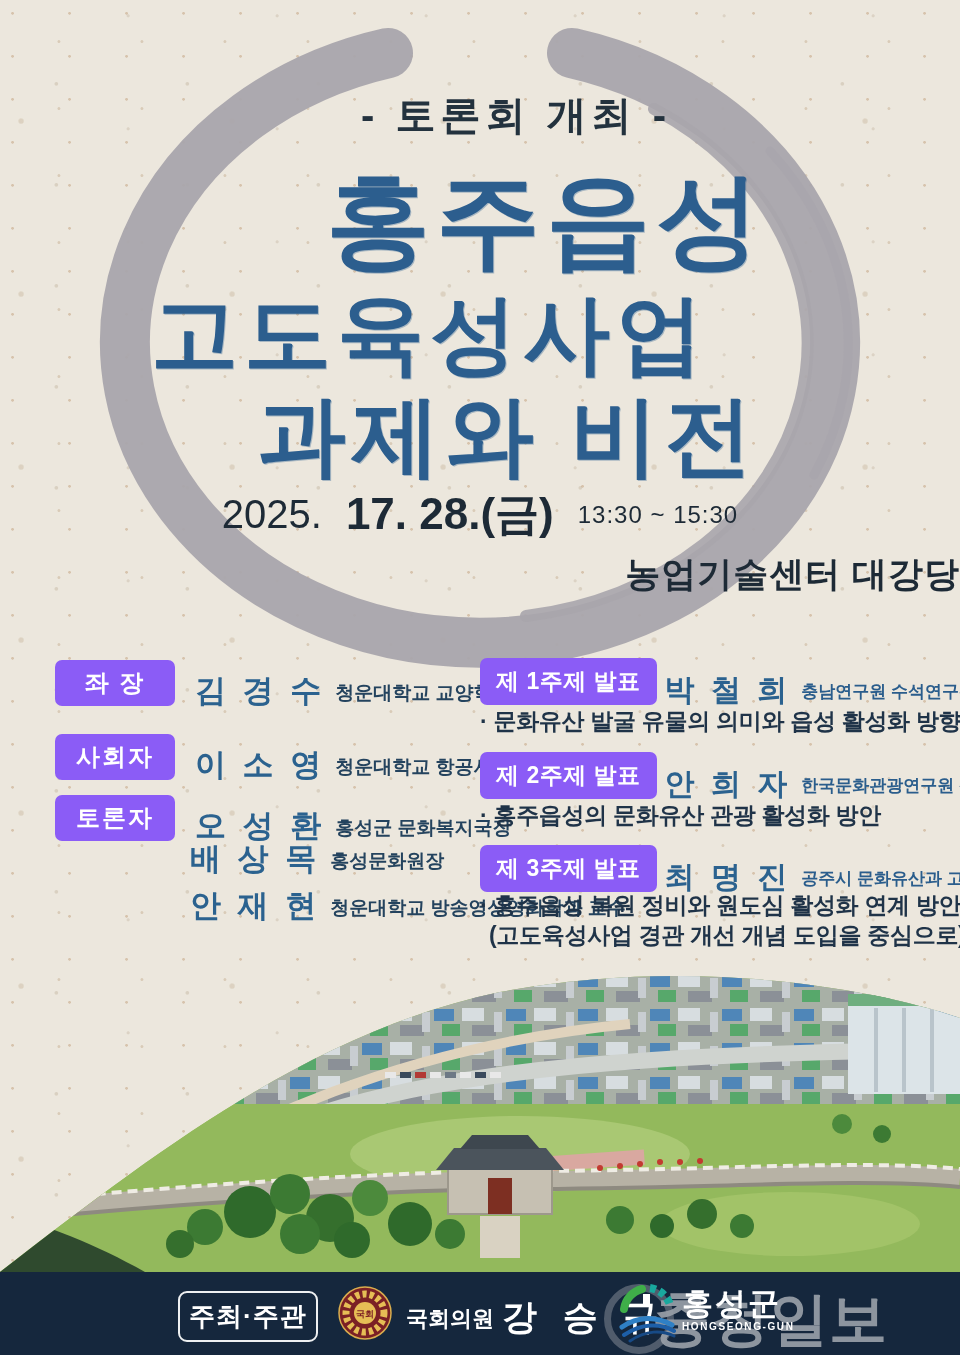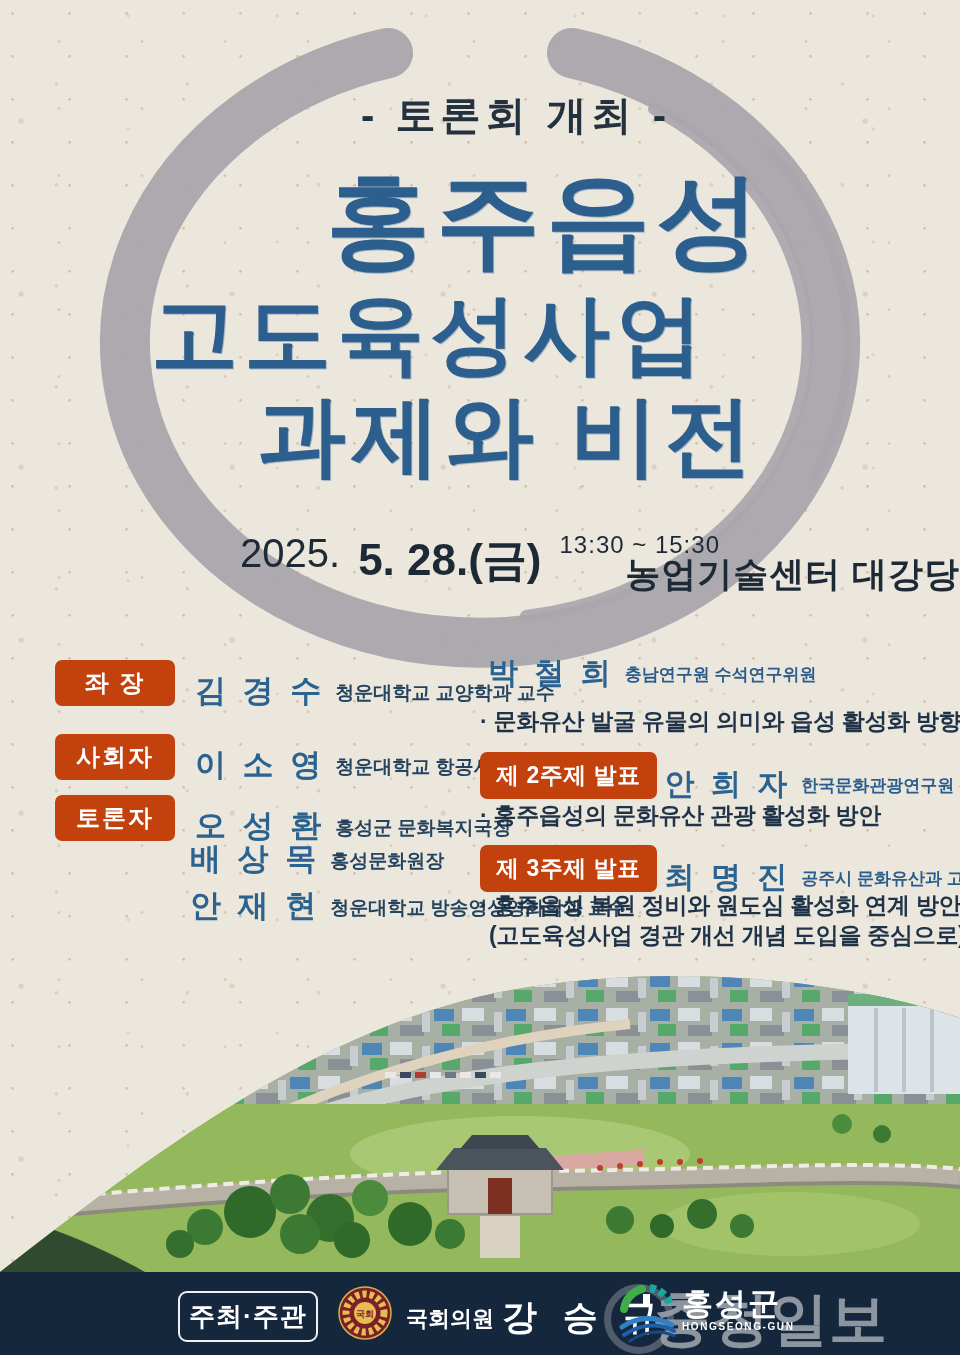--- a/index.html
+++ b/index.html
@@ -26,33 +26,33 @@
   }
   .title-line{
     position:absolute;z-index:2;color:#2c5e8e;font-weight:800;line-height:1;
     letter-spacing:6px;white-space:nowrap;transform:translateX(-50%);
     text-shadow:1px 1px 0 rgba(44,94,142,.35);
   }
   .tl1{top:168px;left:546px;font-size:104px;}
   .tl2{top:290px;left:430px;font-size:87px;}
   .tl3{top:392px;left:508px;font-size:88px;}
   .date-row{
-    position:absolute;top:531px;left:0;width:100%;z-index:2;
-    display:flex;justify-content:center;align-items:flex-start;gap:18px;color:#1d2a36;
+    position:absolute;top:485px;left:0;width:100%;z-index:2;
+    display:flex;justify-content:center;align-items:center;gap:24px;color:#1d2a36;
   }
   .date-year{font-size:40px;font-weight:500;}
   .date-day{font-size:44px;font-weight:900;}
   .date-time{font-size:24px;font-weight:400;letter-spacing:1px;}
   .venue{
     position:absolute;top:551px;left:0;width:100%;text-align:right;z-index:2;
     font-size:35px;font-weight:900;color:#1d2a36;letter-spacing:1px;
   }
   .row{position:absolute;display:flex;align-items:flex-end;z-index:2;white-space:nowrap;}
   .badge{
-    display:inline-block;background:#c2410c;color:#ffffff;border-radius:7px;
+    display:inline-block;background:#8b5cf6;color:#ffffff;border-radius:7px;
     font-weight:800;text-align:center;
   }
   .badge-role{min-width:88px;font-size:24px;padding:7px 16px;letter-spacing:2px;}
   .badge-topic{font-size:23px;padding:8px 16px;letter-spacing:0.5px;}
   .p-name{font-size:31px;font-weight:800;color:#2b628f;letter-spacing:4px;margin-left:20px;line-height:1;}
   .p-affil-l{font-size:19px;font-weight:700;color:#24435e;margin-left:10px;line-height:1.15;margin-bottom:2px;}
   .p-affil-r{font-size:17px;font-weight:700;color:#2a5d8c;margin-left:10px;line-height:1.15;margin-bottom:3px;}
   .pr-name{font-size:30px;font-weight:800;color:#2b628f;letter-spacing:4px;margin-left:8px;line-height:1;}
   .topic{
     position:absolute;left:480px;z-index:2;font-size:23px;font-weight:800;color:#1f3348;
@@ -93,21 +93,21 @@
   <path d="M680,133 A368,312 0 0 1 724,457" fill="none" stroke="#a9a5ac" stroke-width="9" stroke-linecap="round" opacity="0.8"></path>
 </svg>
 
 <div class="eyebrow">- 토론회 개최 -</div>
 <div class="title-line tl1">홍주읍성</div>
 <div class="title-line tl2">고도육성사업</div>
 <div class="title-line tl3">과제와 비전</div>
 
 <div class="date-row">
   <span class="date-year">2025.</span>
-  <span class="date-day">5. 28.(금)</span>
+  <span class="date-day">17. 28.(금)</span>
   <span class="date-time">13:30 ~ 15:30</span>
 </div>
 <div class="venue">농업기술센터 대강당</div>
 
 <div class="row" style="left:55px;top:660px;">
   <span class="badge badge-role">좌 장</span>
   <span class="p-name">김 경 수</span>
   <span class="p-affil-l">청운대학교 교양학과 교수</span>
 </div>
 <div class="row" style="left:55px;top:734px;">
@@ -123,20 +123,21 @@
 <div class="row" style="left:190px;top:843px;">
   <span class="p-name" style="margin-left:0;">배 상 목</span>
   <span class="p-affil-l">홍성문화원장</span>
 </div>
 <div class="row" style="left:190px;top:890px;">
   <span class="p-name" style="margin-left:0;">안 재 현</span>
   <span class="p-affil-l">청운대학교 방송영상영화학과 교수</span>
 </div>
 
 <div class="row" style="left:480px;top:658px;">
+  <span class="badge badge-topic">제 1주제 발표</span>
   <span class="pr-name">박 철 희</span>
   <span class="p-affil-r">충남연구원 수석연구위원</span>
 </div>
 <div class="topic" style="top:706px;">· 문화유산 발굴 유물의 의미와 읍성 활성화 방향</div>
 
 <div class="row" style="left:480px;top:752px;">
   <span class="badge badge-topic">제 2주제 발표</span>
   <span class="pr-name">안 희 자</span>
   <span class="p-affil-r">한국문화관광연구원 책임연구원</span>
 </div>

